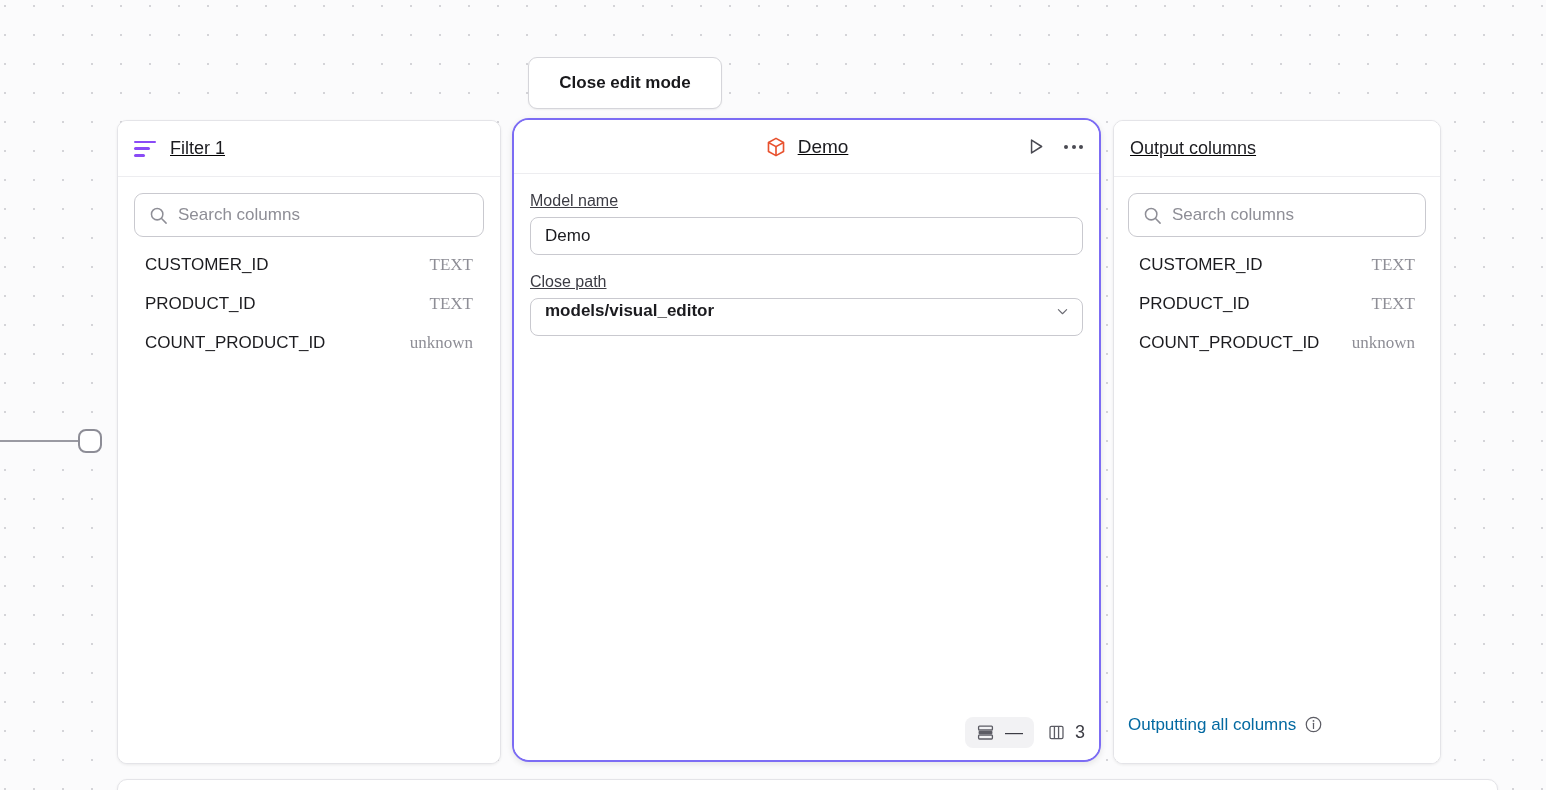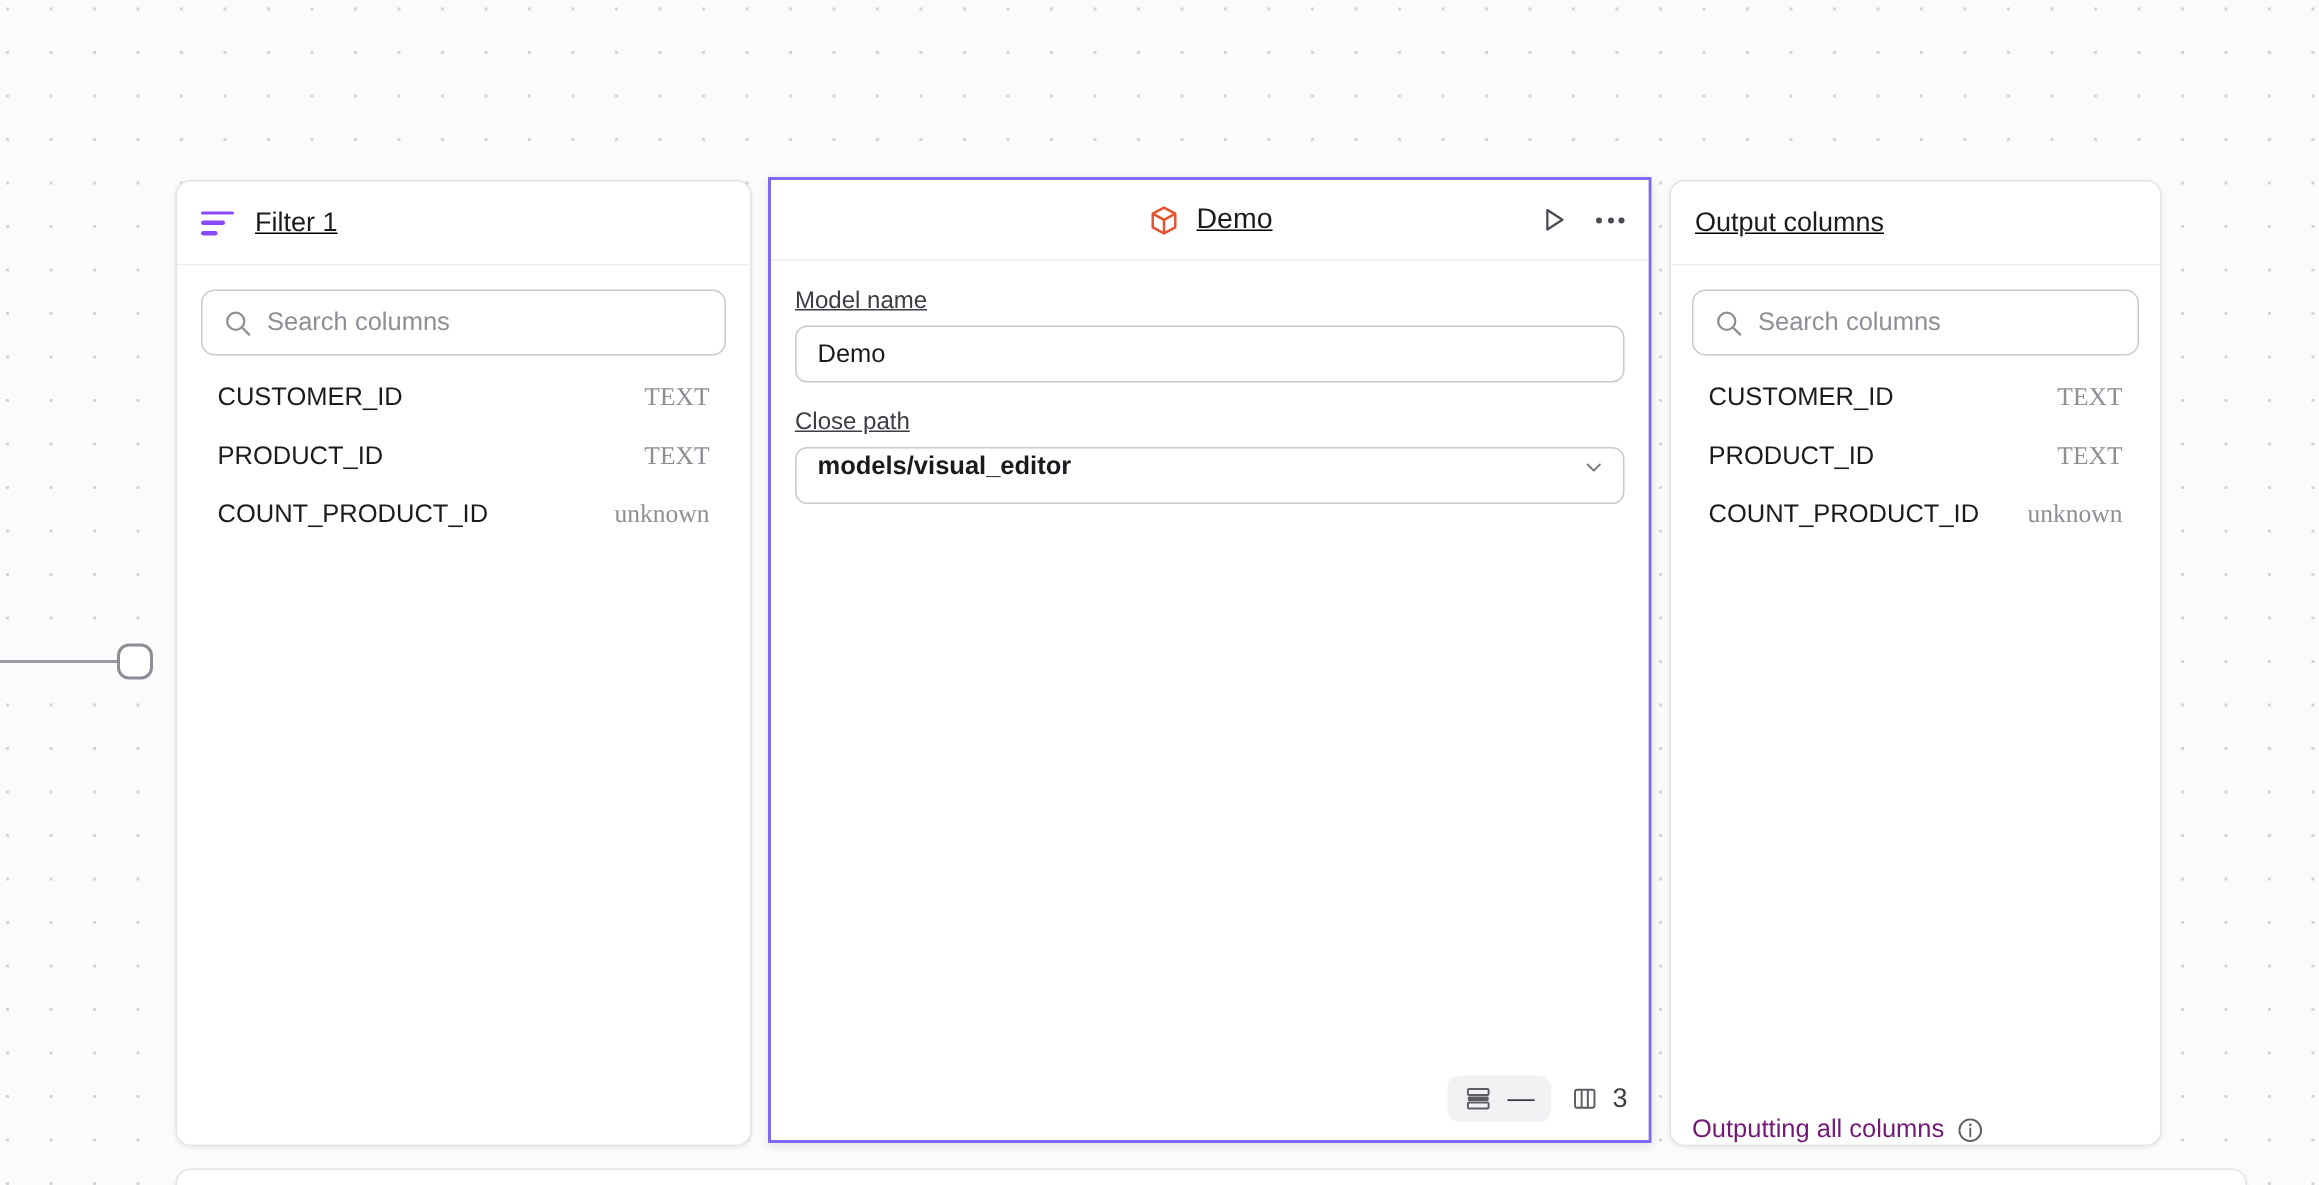--- a/index.html
+++ b/index.html
@@ -129,21 +129,21 @@
     height: 39px;
     padding: 0 11px 0 11px;
   }
   .col-name { font-size: 17px; color: #1b1b1f; white-space: nowrap; }
   .col-type { font-size: 17px; color: #8e8e96; white-space: nowrap; font-family: Liberation Serif, serif; }
 
   
   #demo-panel {
     left: 512px; top: 118px; width: 589px; height: 644px;
     border: 2px solid #7c6cf4;
-    border-radius: 0;
+    border-radius: 17px;
     box-shadow: 0 2px 6px rgba(16,16,20,0.10);
   }
   #demo-panel .panel-header {
     position: relative;
     justify-content: center;
     height: 54px; flex: 0 0 54px;
   }
   .demo-title-wrap { display: flex; align-items: center; gap: 11px; }
   .demo-title { font-size: 19px; color: #1b1b1f; }
   .header-actions {
@@ -207,24 +207,24 @@
   .cols-group { display: flex; align-items: center; gap: 9px; }
   .count-num { font-size: 18px; color: #3c3c44; }
 
   
   #output-panel { left: 1113px; top: 120px; width: 328px; height: 644px; }
   #output-panel .panel-body { padding: 16px 14px; }
   .output-footer {
     position: absolute;
     left: 0; right: 0; bottom: 0;
     height: 48px;
-    display: flex; align-items: flex-end;
+    display: flex; align-items: flex-start;
     padding: 0 14px;
     font-size: 17px;
-    color: #701a75;
+    color: #0369a1;
     gap: 8px;
     background: #ffffff;
   }
   .info-icon { display: block; flex: 0 0 auto; }
 
   
   #bottom-panel {
     position: absolute;
     left: 117px; top: 779px; width: 1381px; height: 60px;
     background: #ffffff;
@@ -234,20 +234,21 @@
   }
 </style>
 </head>
 <body>
 
 <div id="canvas">
 
   <div class="edge-line"></div>
   <div class="edge-handle"></div>
 
+  <div class="close-edit-btn">Close edit mode</div>
 
   <div class="panel" id="filter-panel">
     <div class="panel-header">
       <span class="filter-icon">
         <span></span>
           <span></span>
           <span></span>
       </span>
       <span class="panel-title">Filter 1</span>
     </div>

